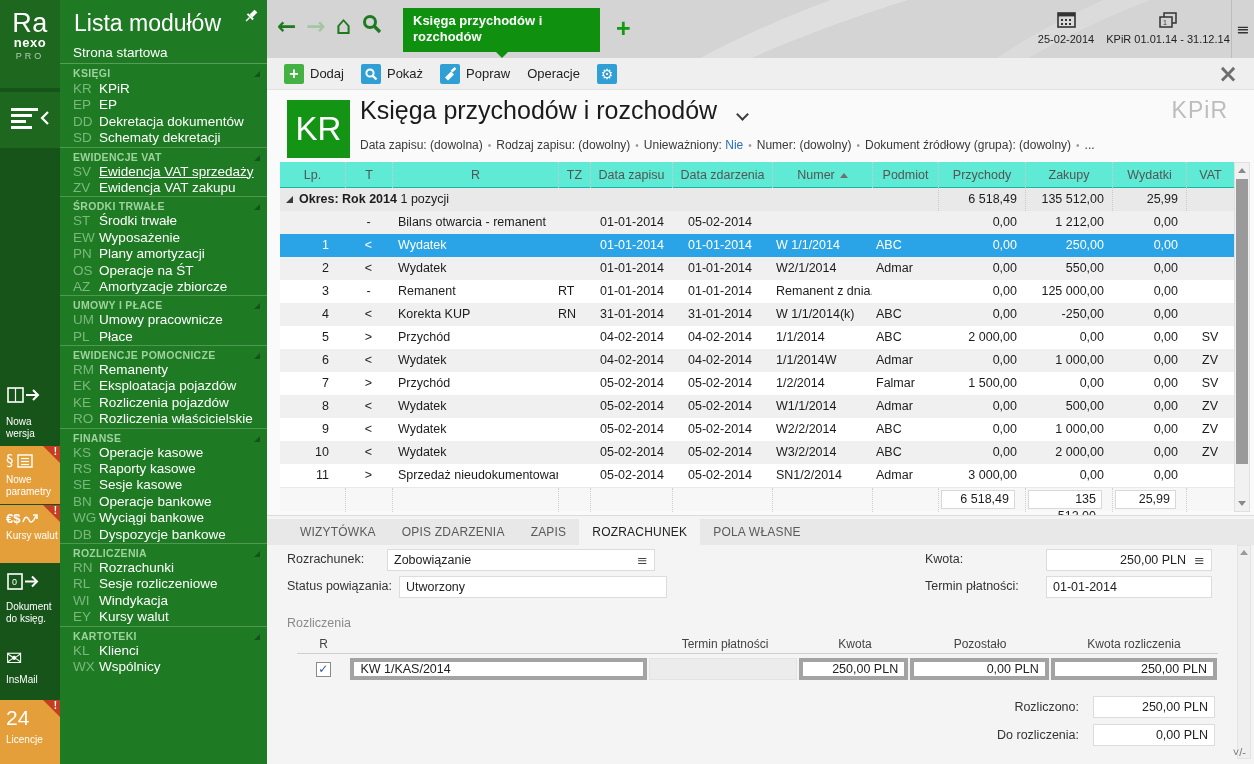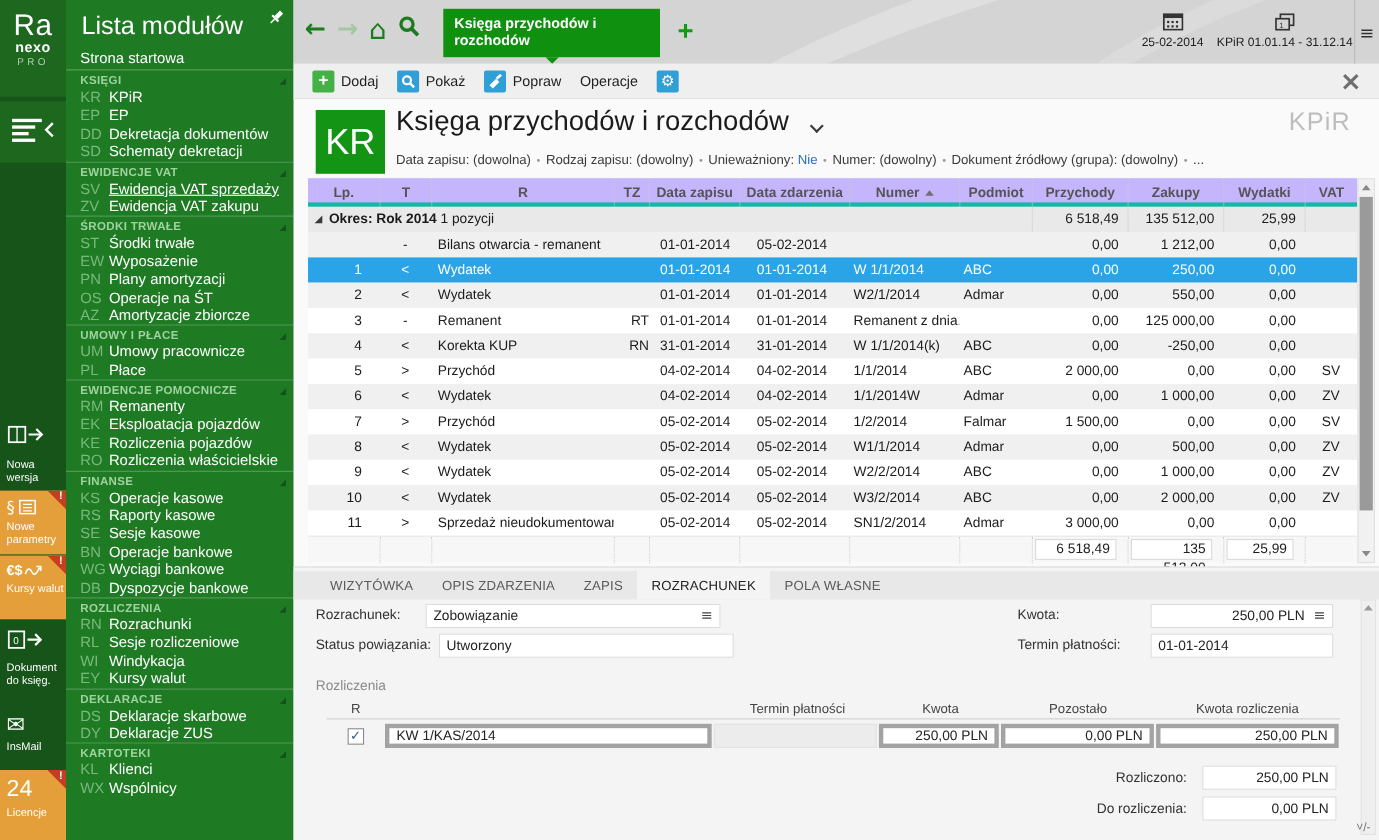--- a/index.html
+++ b/index.html
@@ -82,21 +82,21 @@
   .title-caret{position:absolute;left:471px;top:110px;width:9px;height:9px;border-right:2px solid #3c3c3c;
                border-bottom:2px solid #3c3c3c;transform:rotate(45deg);cursor:pointer;}
   .filter-summary{position:absolute;left:93px;top:138px;width:850px;font-size:12px;color:#3a3a3a;white-space:nowrap;overflow:hidden;}
   .fdot{color:#9a9a9a;margin:0 5px;font-size:10px;}
   .flink{color:#2a6cc0;cursor:pointer;}
   .fmore{color:#3a3a3a;cursor:pointer;}
   .watermark{position:absolute;right:26px;top:97px;font-size:23px;font-weight:300;color:#bdbdbd;letter-spacing:1px;}
 
   
   .grid{position:absolute;left:13px;top:162px;width:954px;background:#fff;font-size:12.5px;color:#1c1c1c;}
-  .thead{display:flex;height:26px;background:#c4b5fd;border-bottom:4px solid #14b8a6;font-weight:bold;}
+  .thead{display:flex;height:26px;background:#5eead4;border-bottom:1px solid #14b8a6;}
   .hc{height:26px;line-height:26px;font-size:12.5px;color:#555;text-align:center !important;
       padding:0 !important;border-left:1px dotted #cccccc;overflow:hidden;white-space:nowrap;cursor:pointer;}
   .thead .hc:first-child{border-left:none;}
   .sort-asc{display:inline-block;margin-left:5px;margin-bottom:1px;width:0;height:0;
             border-left:4px solid transparent;border-right:4px solid transparent;border-bottom:5px solid #707070;}
   .grow{display:flex;height:23px;line-height:23px;background:#e9e9e9;}
   .gleft{width:658px;padding-left:6px;white-space:nowrap;overflow:hidden;}
   .expander{display:inline-block;width:0;height:0;border-bottom:7px solid #3a3a3a;border-left:7px solid transparent;
             margin-right:6px;cursor:pointer;}
   .gbold{font-weight:bold;}
@@ -106,21 +106,21 @@
   .trow.sel{background:#2aa4e6;color:#fff;}
   .tc{overflow:hidden;white-space:nowrap;}
   .frow{display:flex;height:24px;background:#f7f7f7;border-top:1px solid #e8e8e8;align-items:center;}
   .fc{height:24px;border-left:1px dotted #cfcfcf;display:flex;align-items:center;justify-content:flex-end;}
   .frow .fc:first-child{border-left:none;}
   .fbox{background:#fff;border:1px solid #d9d9d9;height:19px;line-height:17px;padding:0 5px;
         text-align:right;flex:1;margin:0 2px;}
   .c0{width:65px;text-align:right;padding-right:16px;}
   .c1{width:47px;text-align:center;}
   .c2{width:166px;text-align:left;padding-left:6px;}
-  .c3{width:32px;text-align:right;}
+  .c3{width:32px;text-align:left;}
   .c4{width:82px;text-align:right;padding-right:8px;}
   .c5{width:100px;text-align:right;padding-right:20px;}
   .c6{width:100px;text-align:left;padding-left:4px;}
   .c7{width:66px;text-align:left;padding-left:4px;}
   .c8{width:87px;text-align:right;padding-right:8px;}
   .c9{width:87px;text-align:right;padding-right:8px;}
   .c10{width:74px;text-align:right;padding-right:8px;}
   .c11{width:48px;text-align:center;}
 
   
@@ -307,25 +307,20 @@
         <div class="mod-item"><span class="mod-code">DB</span><span class="mod-label">Dyspozycje bankowe</span></div>
       </div>
       <div class="mod-section">
         <div class="mod-header">ROZLICZENIA<span class="collapse-tri"></span></div>
         <div class="mod-item"><span class="mod-code">RN</span><span class="mod-label">Rozrachunki</span></div>
         <div class="mod-item"><span class="mod-code">RL</span><span class="mod-label">Sesje rozliczeniowe</span></div>
         <div class="mod-item"><span class="mod-code">WI</span><span class="mod-label">Windykacja</span></div>
         <div class="mod-item"><span class="mod-code">EY</span><span class="mod-label">Kursy walut</span></div>
       </div>
       <div class="mod-section">
-        <div class="mod-header">DEKLARACJE<span class="collapse-tri"></span></div>
-        <div class="mod-item"><span class="mod-code">DS</span><span class="mod-label">Deklaracje skarbowe</span></div>
-        <div class="mod-item"><span class="mod-code">DY</span><span class="mod-label">Deklaracje ZUS</span></div>
-      </div>
-      <div class="mod-section">
         <div class="mod-header">KARTOTEKI<span class="collapse-tri"></span></div>
         <div class="mod-item"><span class="mod-code">KL</span><span class="mod-label">Klienci</span></div>
         <div class="mod-item"><span class="mod-code">WX</span><span class="mod-label">Wspólnicy</span></div>
       </div>
     </div>
 </div>
 
 <div class="main">
 
   <div class="topbar">

